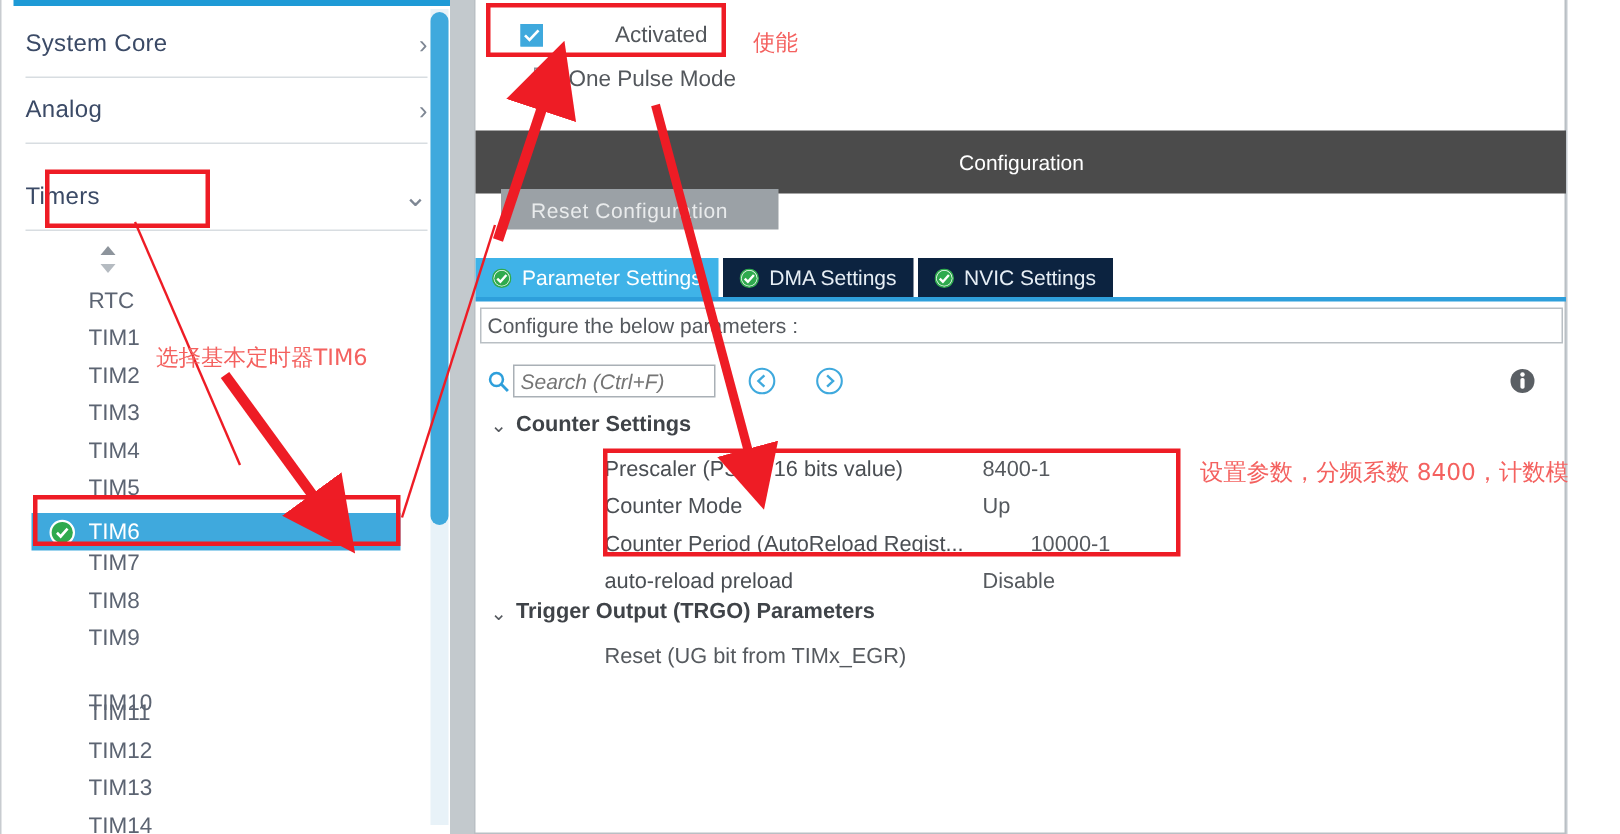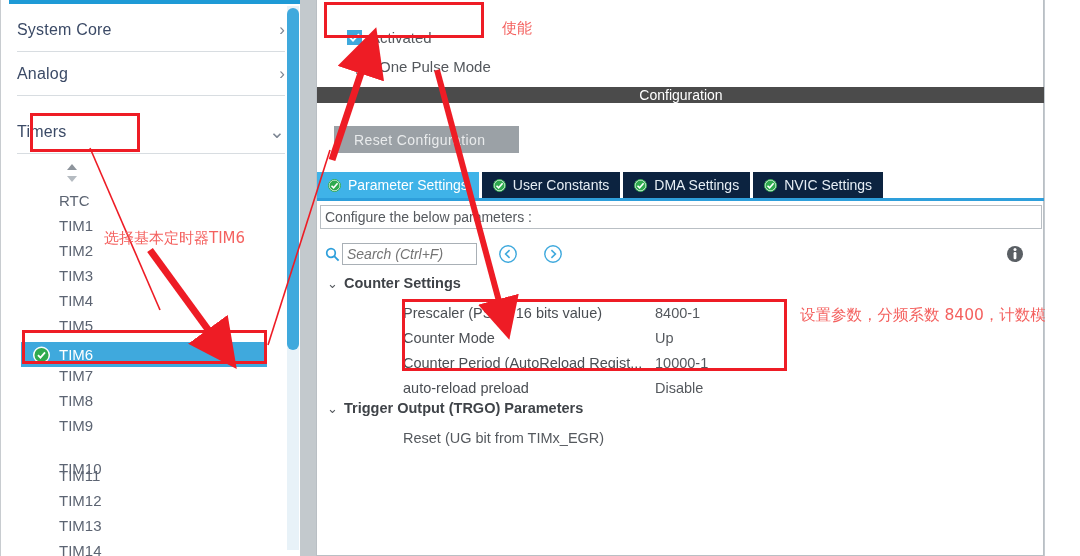--- a/index.html
+++ b/index.html
@@ -77,33 +77,33 @@
     position: absolute; left: 1044px; top: 0; width: 36px; height: 556px;
     background: #ffffff; border-left: 1px solid #c4cacf;
   }
 
   
   #mode-box {
     position: absolute; left: 4px; top: 4px; right: 4px; height: 74px;
     background: #ffffff;
   }
   .cb-row { display: flex; align-items: center; height: 26px; margin-left: 26px; }
-  #cb-activated-row { margin-top: 20px; }
+  #cb-activated-row { margin-top: 6px; gap: 40px; }
   #cb-onepulse-row { margin-top: 3px; margin-left: 35px; }
   .cb {
     width: 15px; height: 15px; border: 1px solid #8a9199;
     background: #ffffff; margin-right: 8px; flex: none;
     display: flex; align-items: center; justify-content: center;
   }
   .cb.checked { background: #3fa9dd; border-color: #3fa9dd; }
   .cb svg { display: block; }
   .cb-label { font-size: 15px; color: #53575c; }
 
   #config-bar {
-    position: absolute; left: 0; top: 87px; width: 728px; height: 16px;
+    position: absolute; left: 0; top: 87px; width: 728px; height: 42px;
     background: #4b4b4b; color: #ffffff; font-size: 14px;
     display: flex; align-items: center; justify-content: center;
   }
 
   #reset-btn {
     position: absolute; left: 17px; top: 126px; width: 185px; height: 27px;
     background: #9ba1a6; color: #e9ebec; font-size: 14px;
     display: flex; align-items: center; padding-left: 20px;
     border: none; letter-spacing: .4px;
   }
@@ -293,28 +293,20 @@
     </div>
 
     <div id="tab-strip">
         <div class="tab active">
           <span class="tab-ok"><svg width="13" height="13" viewBox="0 0 13 13">
               <circle cx="6.5" cy="6.5" r="6" fill="#ffffff" stroke="#2faa4e" stroke-width="1"></circle>
               <circle cx="6.5" cy="6.5" r="5" fill="#2faa4e"></circle>
               <polyline points="3.5,6.7 5.6,8.8 9.6,4.3" fill="none" stroke="#ffffff" stroke-width="1.6"></polyline>
             </svg></span>
           <span>Parameter Settings</span>
-        </div>
-        <div class="tab">
-          <span class="tab-ok"><svg width="13" height="13" viewBox="0 0 13 13">
-              <circle cx="6.5" cy="6.5" r="6" fill="#ffffff" stroke="#2faa4e" stroke-width="1"></circle>
-              <circle cx="6.5" cy="6.5" r="5" fill="#2faa4e"></circle>
-              <polyline points="3.5,6.7 5.6,8.8 9.6,4.3" fill="none" stroke="#ffffff" stroke-width="1.6"></polyline>
-            </svg></span>
-          <span>User Constants</span>
         </div>
         <div class="tab">
           <span class="tab-ok"><svg width="13" height="13" viewBox="0 0 13 13">
               <circle cx="6.5" cy="6.5" r="6" fill="#ffffff" stroke="#2faa4e" stroke-width="1"></circle>
               <circle cx="6.5" cy="6.5" r="5" fill="#2faa4e"></circle>
               <polyline points="3.5,6.7 5.6,8.8 9.6,4.3" fill="none" stroke="#ffffff" stroke-width="1.6"></polyline>
             </svg></span>
           <span>DMA Settings</span>
         </div>
         <div class="tab">
@@ -367,21 +359,21 @@
           <span>Counter Settings</span>
         </div>
         <div class="param-row" style="top: 300px;">
           <span class="param-name">Prescaler (PSC - 16 bits value)</span>
           <span class="param-value">8400-1</span>
         </div>
         <div class="param-row" style="top: 325px;">
           <span class="param-name">Counter Mode</span>
           <span class="param-value">Up</span>
         </div>
-        <div class="param-row" style="top: 350px;">
+        <div class="param-row" style="top: 350px; gap: 32px;">
           <span class="param-name">Counter Period (AutoReload Regist...</span>
           <span class="param-value">10000-1</span>
         </div>
         <div class="param-row" style="top: 375px;">
           <span class="param-name">auto-reload preload</span>
           <span class="param-value">Disable</span>
         </div>
         <div class="group-row" style="top: 400px;">
           <span class="group-caret">⌄</span>
           <span>Trigger Output (TRGO) Parameters</span>

